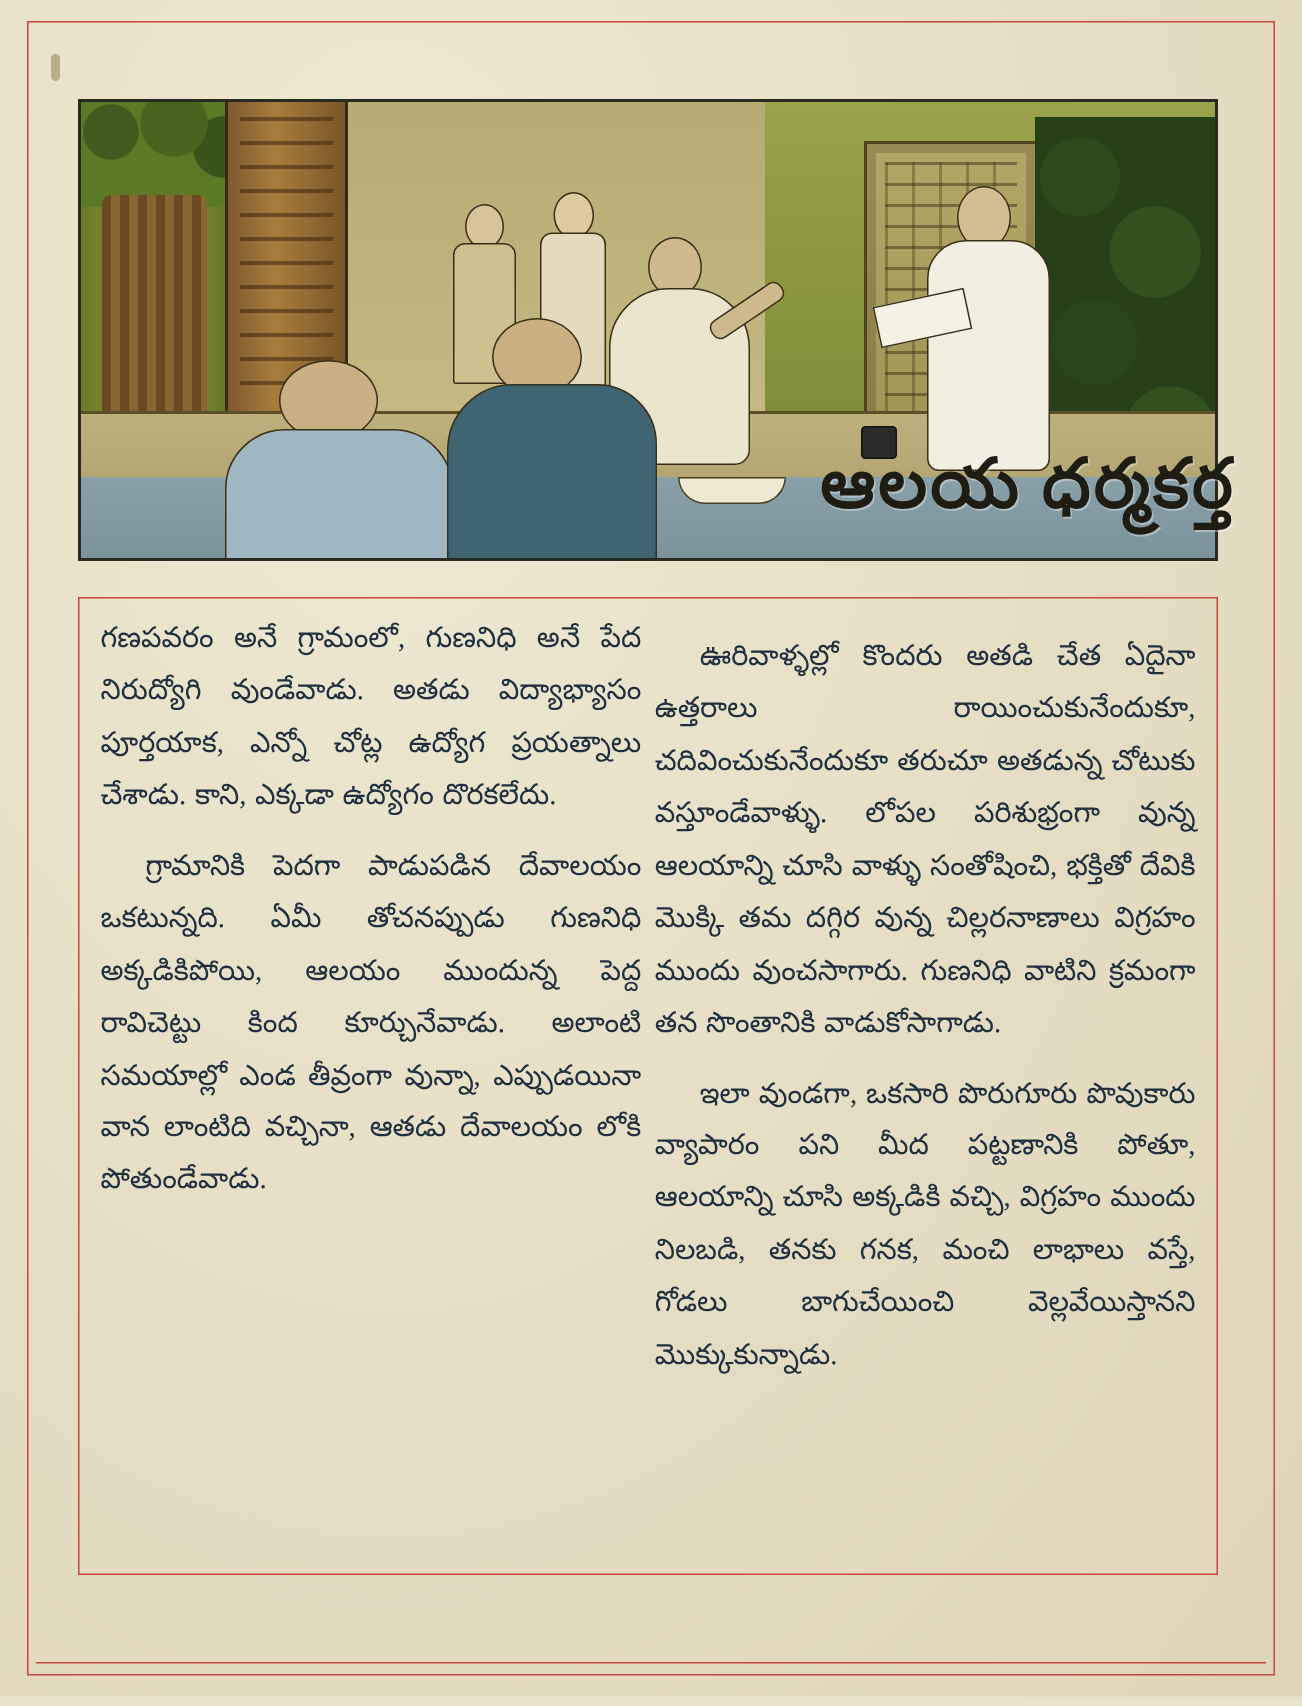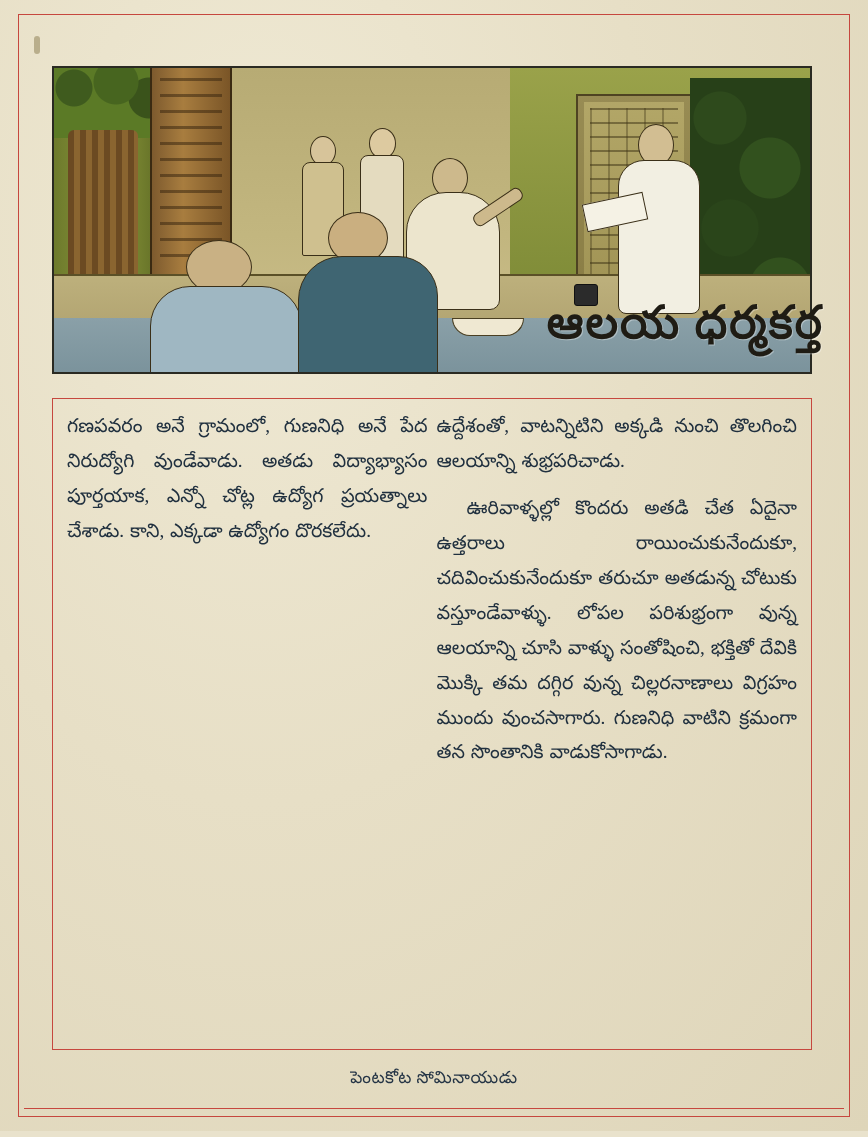--- a/index.html
+++ b/index.html
@@ -309,22 +309,22 @@
       </div>
     </div>
   </div>
 
   <div class="title">ఆలయ ధర్మకర్త</div>
 
   <div class="textbox">
     <div class="cols">
       <div class="col">
         <p>గణపవరం అనే గ్రామంలో, గుణనిధి అనే పేద నిరుద్యోగి వుండేవాడు. అతడు విద్యాభ్యాసం పూర్తయాక, ఎన్నో చోట్ల ఉద్యోగ ప్రయత్నాలు చేశాడు. కాని, ఎక్కడా ఉద్యోగం దొరకలేదు.</p>
+        <p class="indent">గ్రామానికి పెదగా పాడుపడిన దేవాలయం ఒకటున్నది. ఏమీ తోచనప్పుడు గుణనిధి అక్కడికిపోయి, ఆలయం ముందున్న పెద్ద రావిచెట్టు కింద కూర్చునేవాడు. అలాంటి సమయాల్లో ఎండ తీవ్రంగా వున్నా, ఎప్పుడయినా వాన లాంటిది వచ్చినా, ఆతడు దేవాలయం లోకి పోతుండేవాడు.</p>
       </div>
       <div class="col">
-        <p>ఉద్దేశంతో, వాటన్నిటిని అక్కడి నుంచి తొలగించి ఆలయాన్ని శుభ్రపరిచాడు.</p>
         <p class="indent">ఊరివాళ్ళల్లో కొందరు అతడి చేత ఏదైనా ఉత్తరాలు రాయించుకునేందుకూ, చదివించుకునేందుకూ తరుచూ అతడున్న చోటుకు వస్తూండేవాళ్ళు. లోపల పరిశుభ్రంగా వున్న ఆలయాన్ని చూసి వాళ్ళు సంతోషించి, భక్తితో దేవికి మొక్కి తమ దగ్గిర వున్న చిల్లరనాణాలు విగ్రహం ముందు వుంచసాగారు. గుణనిధి వాటిని క్రమంగా తన సొంతానికి వాడుకోసాగాడు.</p>
+        <p class="indent">ఇలా వుండగా, ఒకసారి పొరుగూరు పొవుకారు వ్యాపారం పని మీద పట్టణానికి పోతూ, ఆలయాన్ని చూసి అక్కడికి వచ్చి, విగ్రహం ముందు నిలబడి, తనకు గనక, మంచి లాభాలు వస్తే, గోడలు బాగుచేయించి వెల్లవేయిస్తానని మొక్కుకున్నాడు.</p>
       </div>
     </div>
   </div>
 
-  <div class="byline">పెంటకోట సోమినాయుడు</div>
 </div>
 
 </body></html>

